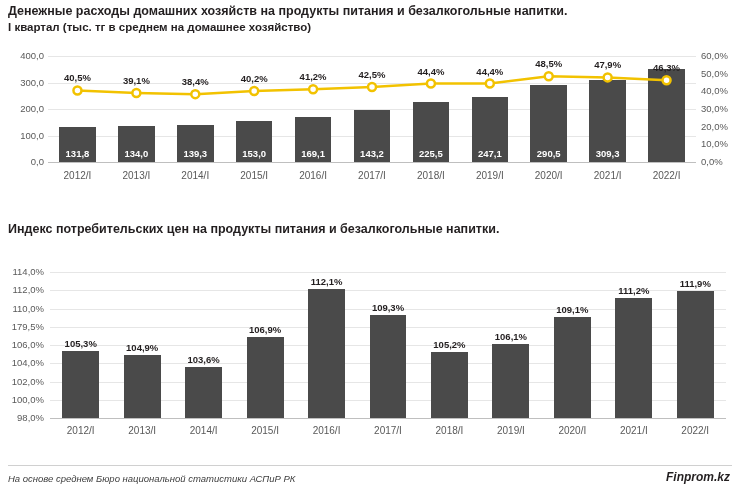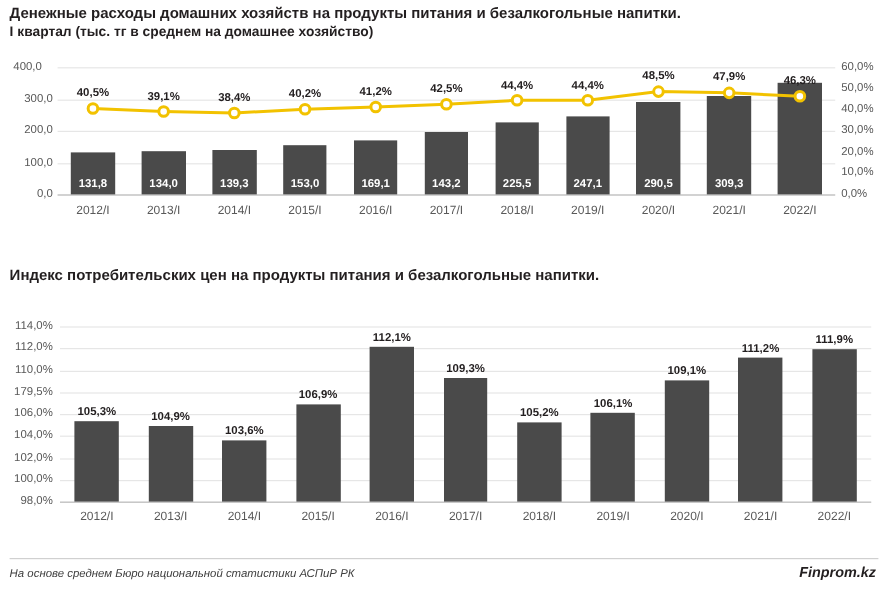--- a/index.html
+++ b/index.html
@@ -109,21 +109,21 @@
   <div id="chart1">
       <div class="gridline" style="left: 48px; top: 128px; width: 648px;"></div>
       <div class="axis-label" style="left: 2px; top: 122px;">0,0</div>
       <div class="gridline" style="left: 48px; top: 101.5px; width: 648px;"></div>
       <div class="axis-label" style="left: 2px; top: 95.5px;">100,0</div>
       <div class="gridline" style="left: 48px; top: 75px; width: 648px;"></div>
       <div class="axis-label" style="left: 2px; top: 69px;">200,0</div>
       <div class="gridline" style="left: 48px; top: 48.5px; width: 648px;"></div>
       <div class="axis-label" style="left: 2px; top: 42.5px;">300,0</div>
       <div class="gridline" style="left: 48px; top: 22px; width: 648px;"></div>
-      <div class="axis-label" style="left: 2px; top: 16px; text-align: center;">400,0</div>
+      <div class="axis-label" style="left: 2px; top: 16px;">400,0</div>
       <div class="axis-label right" style="left: 701px; top: 122px;">0,0%</div>
       <div class="axis-label right" style="left: 701px; top: 104.333px;">10,0%</div>
       <div class="axis-label right" style="left: 701px; top: 86.6667px;">20,0%</div>
       <div class="axis-label right" style="left: 701px; top: 69px;">30,0%</div>
       <div class="axis-label right" style="left: 701px; top: 51.3333px;">40,0%</div>
       <div class="axis-label right" style="left: 701px; top: 33.6667px;">50,0%</div>
       <div class="axis-label right" style="left: 701px; top: 16px;">60,0%</div>
       <div class="baseline" style="left: 48px; top: 128px; width: 648px;"></div>
       <div class="bar" style="left: 59.1927px; top: 93.073px; width: 36.5236px; height: 34.927px; background: rgb(74, 74, 74);"></div>
       <div class="bar-val" style="left: 48px; width: 58.9091px; top: 114px;">131,8</div>

